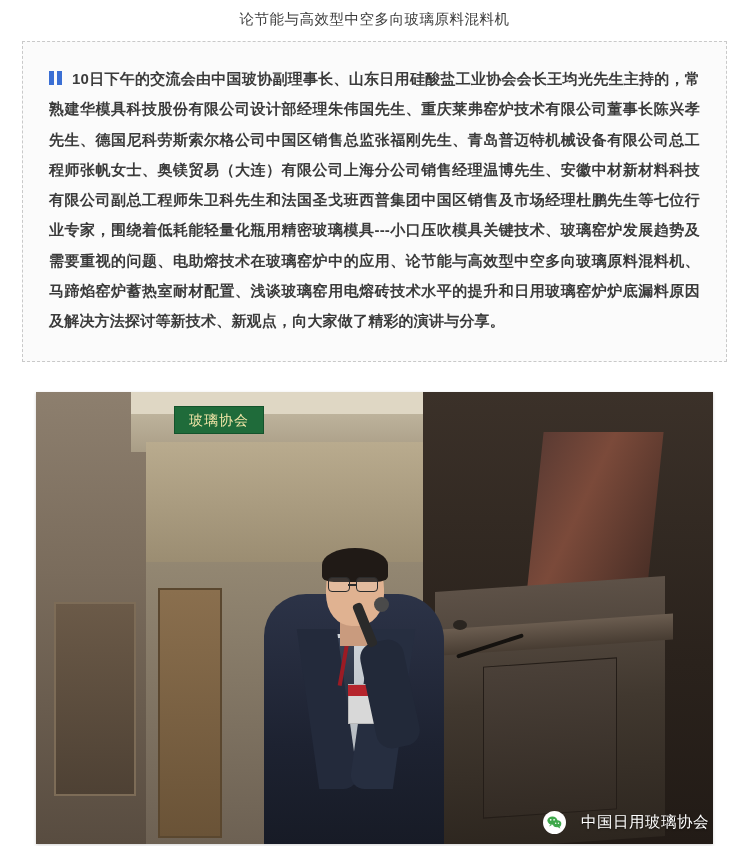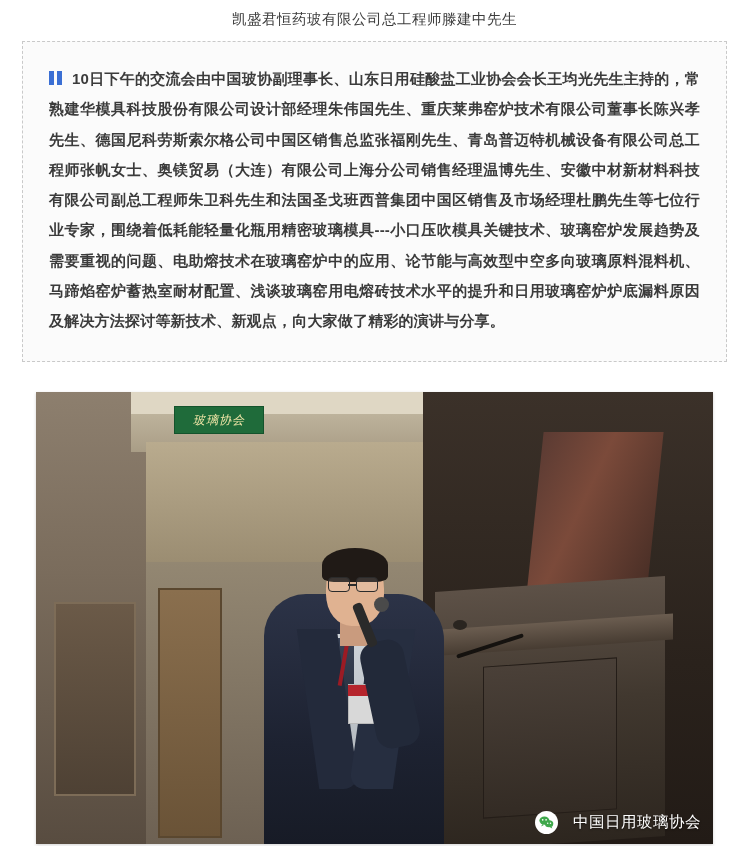--- a/index.html
+++ b/index.html
@@ -105,25 +105,24 @@
     background: #dfd7c4;
   }
   .banner {
     position: absolute;
     left: 138px; top: 14px; width: 88px; height: 26px;
     background: #1f6b3a;
     border: 1px solid #14532c;
   }
   .banner-text {
     color: #f2e6a8;
-    font-size: 12px;
+    font-size: 14px;
     text-align: center;
     line-height: 26px;
     letter-spacing: 1px;
-    font-style: italic;
   }
   .wall-panelA {
     position: absolute;
     left: 110px; top: 50px; width: 290px; height: 120px;
     background: linear-gradient(180deg,#b9ab8e,#9b8d72);
     border-bottom: 4px solid #7d6f58;
   }
   .wall-panelB {
     position: absolute;
     left: 110px; top: 170px; width: 290px; height: 282px;
@@ -280,21 +279,21 @@
   .lanyard-l, .lanyard-r {
     position: absolute;
     bottom: 158px; width: 4px; height: 50px;
     background: #9b1b24;
   }
   .lanyard-l { left: 78px; transform: rotate(10deg); }
   .lanyard-r { left: 108px; transform: rotate(-10deg); }
 
   .wm {
     position: absolute;
-    right: 12px;
+    right: 4px;
     bottom: 10px;
     display: flex;
     align-items: center;
     gap: 15px;
     color: #ffffff;
     font-size: 15.5px;
     text-shadow: 0 1px 2px rgba(0,0,0,0.55);
     letter-spacing: 0.5px;
   }
   .wm-circle {
@@ -312,21 +311,21 @@
     color: #3d3d3d;
     padding: 20px 0 14px 0;
     letter-spacing: 0.5px;
   }
 </style>
 </head>
 <body>
 
 <div class="page">
 
-  <div class="top-caption">凯盛君恒药玻有限公司总工程师滕建中先生</div>
+  <div class="top-caption">论节能与高效型中空多向玻璃原料混料机</div>
 
   <div class="quote-box">
     <div class="quote-body">
       <span class="quote-mark"><i class="b1"></i><i class="b2"></i></span><span>10日下午的交流会由中国玻协副理事长、山东日用硅酸盐工业协会会长王均光先生主持的，常熟建华模具科技股份有限公司设计部经理朱伟国先生、重庆莱弗窑炉技术有限公司董事长陈兴孝先生、德国尼科劳斯索尔格公司中国区销售总监张福刚先生、青岛普迈特机械设备有限公司总工程师张帆女士、奥镁贸易（大连）有限公司上海分公司销售经理温博先生、安徽中材新材料科技有限公司副总工程师朱卫科先生和法国圣戈班西普集团中国区销售及市场经理杜鹏先生等七位行业专家，围绕着低耗能轻量化瓶用精密玻璃模具---小口压吹模具关键技术、玻璃窑炉发展趋势及需要重视的问题、电助熔技术在玻璃窑炉中的应用、论节能与高效型中空多向玻璃原料混料机、马蹄焰窑炉蓄热室耐材配置、浅谈玻璃窑用电熔砖技术水平的提升和日用玻璃窑炉炉底漏料原因及解决方法探讨等新技术、新观点，向大家做了精彩的演讲与分享。</span>
     </div>
   </div>
 
   <div class="photo-wrap">
     <div class="photo">
       <div class="bg-wall"></div>

